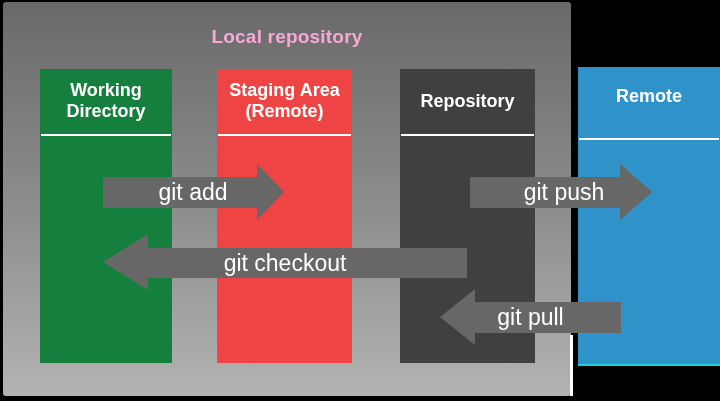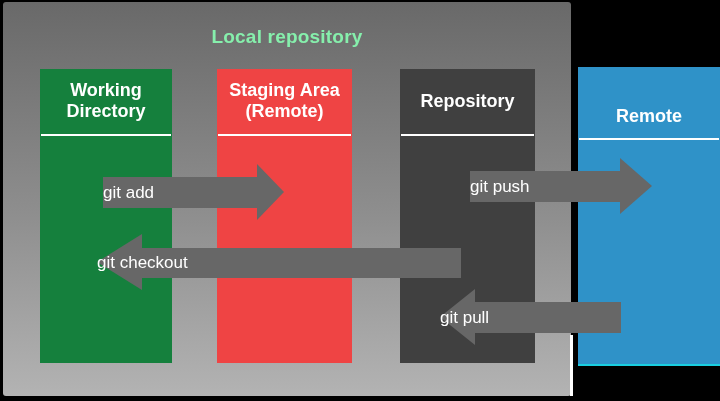--- a/index.html
+++ b/index.html
@@ -9,73 +9,73 @@
     font-family:"Liberation Sans", sans-serif;
     -webkit-font-smoothing:antialiased;
   }
   .panel {
     position:absolute; left:3px; top:2px; width:568px; height:394px;
     background:linear-gradient(180deg,#696969 0%,#8f8f8f 55%,#b3b3b3 100%);
     border-radius:3px;
   }
   .title {
     position:absolute; left:3px; top:26px; width:568px;
-    text-align:center; color:#86efac; font-size:19px; font-weight:bold;
+    text-align:center; color:#f9a8d4; font-size:19px; font-weight:bold;
     letter-spacing:0.2px;
   }
   .col { position:absolute; top:69px; height:294px; }
   .col .head {
     position:absolute; top:0; left:0; right:0; height:64px;
     display:flex; flex-direction:column; justify-content:center; align-items:center;
     color:#ffffff; font-weight:bold; font-size:18px; line-height:21px;
     text-align:center;
   }
   .col .rule { position:absolute; top:65px; left:1px; right:1px; height:2px; background:#ffffff; }
   #col-wd     { left:40px;  width:132px; background:#15803d; }
   #col-sa     { left:217px; width:135px; background:#ef4444; }
   #col-repo   { left:400px; width:135px; background:#404040; }
   #col-remote { left:578px; width:142px; top:67px; height:297px;
                 background:#2f92c8; border-bottom:2px solid #19cfe0; }
-  #col-remote .head { height:58px;margin-top:20px; }
+  #col-remote .head { height:58px; }
   #col-remote .rule { top:71px; }
 
   .arrow { position:absolute; height:56px; }
   .shaft { position:absolute; background:#676767; }
   .tri   { position:absolute; width:0; height:0; }
   .lbl   {
-    position:absolute; left:0; width:100%; 
-    color:#ffffff; font-size:17px; line-height:31px; white-space:nowrap;
+    position:absolute; left:0; width:100%; text-align:center;
+    color:#ffffff; font-size:23px; line-height:31px; white-space:nowrap;
   }
 
   
   #arrow-add { left:103px; top:164px; width:180px; }
   #arrow-add .shaft { left:0; top:13px; width:154px; height:31px; }
   #arrow-add .tri { left:154px; top:0;
     border-top:28px solid transparent; border-bottom:28px solid transparent;
     border-left:27px solid #676767; }
   #arrow-add .lbl { top:13px; }
 
   
   #arrow-commit { left:287px; top:164px; width:181px; }
   #arrow-commit .shaft { left:0; top:13px; width:153px; height:31px; }
   #arrow-commit .tri { left:153px; top:0;
     border-top:28px solid transparent; border-bottom:28px solid transparent;
     border-left:28px solid #676767; }
   #arrow-commit .lbl { top:13px; }
 
   
-  #arrow-push { left:470px; top:158px; width:182px; }
+  #arrow-push { left:470px; top:164px; width:182px;padding-left:6px; }
   #arrow-push .shaft { left:0; top:13px; width:150px; height:31px; }
   #arrow-push .tri { left:150px; top:0;
     border-top:28px solid transparent; border-bottom:28px solid transparent;
     border-left:32px solid #676767; }
   #arrow-push .lbl { top:13px; }
 
   
-  #arrow-checkout { left:97px; top:234px; width:364px; }
+  #arrow-checkout { left:103px; top:234px; width:364px; }
   #arrow-checkout .tri { left:0; top:0;
     border-top:28px solid transparent; border-bottom:28px solid transparent;
     border-right:45px solid #676767; }
   #arrow-checkout .shaft { left:44px; top:14px; width:320px; height:30px; }
   #arrow-checkout .lbl { top:14px; line-height:30px; }
 
   
   #arrow-pull { left:440px; top:289px; width:181px; }
   #arrow-pull .tri { left:0; top:0;
     border-top:28px solid transparent; border-bottom:28px solid transparent;

